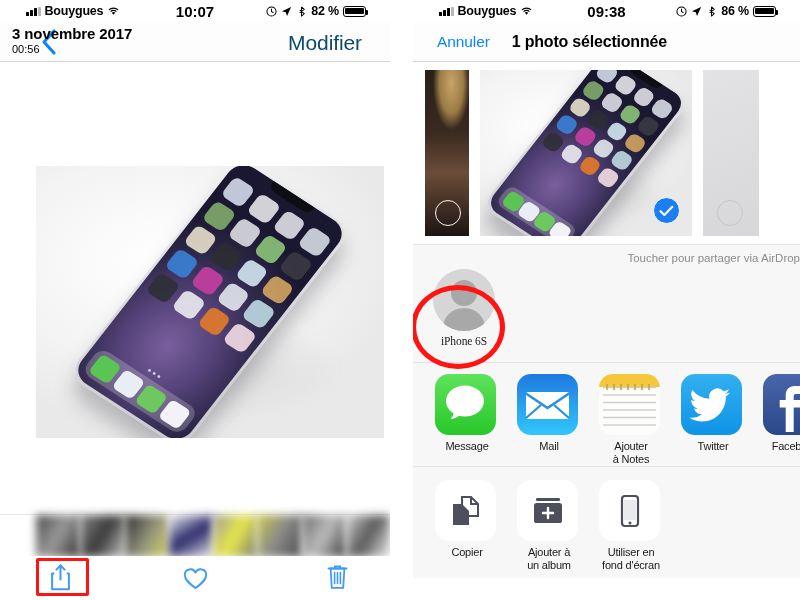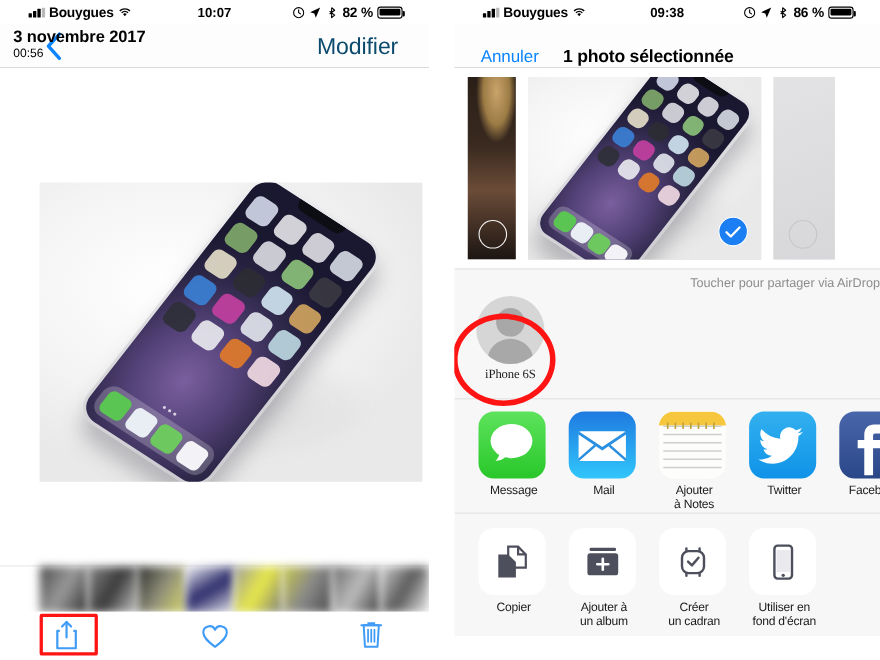--- a/index.html
+++ b/index.html
@@ -17,21 +17,21 @@
   .panel-right { left: 413px; width: 387px; }
 
   
   .statusbar {
     position: relative; height: 22px; width: 100%;
     display: flex; align-items: center;
     font-size: 12.5px; font-weight: bold; color: #000;
     background: #ffffff;
   }
   .sb-left { display: flex; align-items: center; gap: 4px; padding-left: 26px; }
-  .sb-center { position: absolute; left: 0; right: 0; text-align: center; font-size: 12px; font-weight: bold; }
+  .sb-center { position: absolute; left: 0; right: 0; text-align: center; font-size: 15px; font-weight: bold; }
   .sb-right { margin-left: auto; display: flex; align-items: center; gap: 4px; padding-right: 24px; }
   .signal { display: inline-flex; align-items: flex-end; gap: 1.5px; height: 9px; }
   .signal i { display: block; width: 2.5px; background: #000; border-radius: .5px; }
   .signal i:nth-child(1) { height: 4px; }
   .signal i:nth-child(2) { height: 6px; }
   .signal i:nth-child(3) { height: 8px; }
   .signal i:nth-child(4) { height: 9px; background: #b9b9b9; }
   .carrier { font-size: 12.5px; font-weight: bold; letter-spacing: -0.2px; }
   .wifi-ic { width: 13px; height: 10px; }
   .sb-ic { width: 11px; height: 11px; display: inline-block; }
@@ -132,21 +132,21 @@
     position: absolute; left: 36px; top: 558px;
     width: 53px; height: 38px;
     border: 3px solid #ff1414; border-radius: 2px; z-index: 9;
     pointer-events: none;
   }
 
   
   .navbar-r {
     position: relative; height: 40px; width: 100%;
     border-bottom: .5px solid #d6d6d6; background: #fdfdfd;
-    display: flex; align-items: flex-end;
+    display: flex; align-items: center;
   }
   .r-cancel { margin-left: 24px; font-size: 15.5px; color: #0a84ff; letter-spacing: -.1px; }
   .r-title { margin-left: 22px; font-size: 16px; font-weight: bold; color: #000; letter-spacing: -.2px; }
 
   .picker {
     position: relative; height: 182px; background: #ffffff;
     display: flex; align-items: center; gap: 11px; padding: 8px 0 8px 12px;
     overflow: hidden;
   }
   .pk-item { position: relative; height: 166px; flex: 0 0 auto; overflow: hidden; background:#ddd; }
@@ -524,31 +524,20 @@
             <rect x="3" y="9" width="28" height="20" rx="2.6" fill="#4d4f5c"></rect>
             <path d="M17 14v10M12 19h10" stroke="#fff" stroke-width="2.4" stroke-linecap="round"></path>
           </svg>
         </div>
         <div class="action-label" style="white-space:pre-line">Ajouter à
 un album</div>
       </div>
       <div class="action-item">
         <div class="act-icon">
           <svg width="34" height="34" viewBox="0 0 34 34">
-            <rect x="7" y="7" width="20" height="20" rx="6" fill="none" stroke="#4d4f5c" stroke-width="2.2"></rect>
-            <path d="M11 7V4.5M23 7V4.5M11 27v2.5M23 27v2.5" stroke="#4d4f5c" stroke-width="2.2" stroke-linecap="round"></path>
-            <path d="M12.5 16.5l3.5 3.5 6-7" fill="none" stroke="#4d4f5c" stroke-width="2.2" stroke-linecap="round" stroke-linejoin="round"></path>
-          </svg>
-        </div>
-        <div class="action-label" style="white-space:pre-line">Créer
-un cadran</div>
-      </div>
-      <div class="action-item">
-        <div class="act-icon">
-          <svg width="34" height="34" viewBox="0 0 34 34">
             <rect x="9" y="2" width="16" height="30" rx="3" fill="none" stroke="#4d4f5c" stroke-width="2.2"></rect>
             <rect x="11" y="6" width="12" height="20" fill="#e9e9ee"></rect>
             <circle cx="17" cy="29" r="1.5" fill="#4d4f5c"></circle>
           </svg>
         </div>
         <div class="action-label" style="white-space:pre-line">Utiliser en
 fond d'écran</div>
       </div>
     </div>
   </div>

